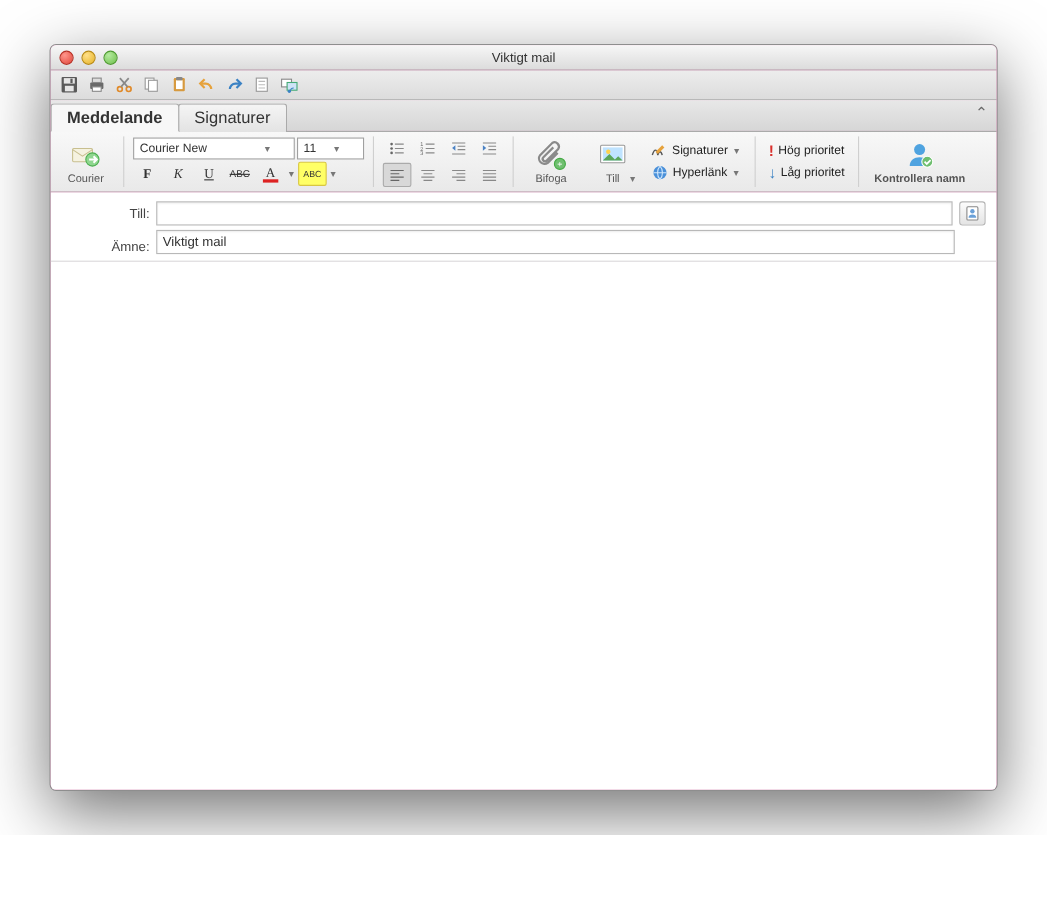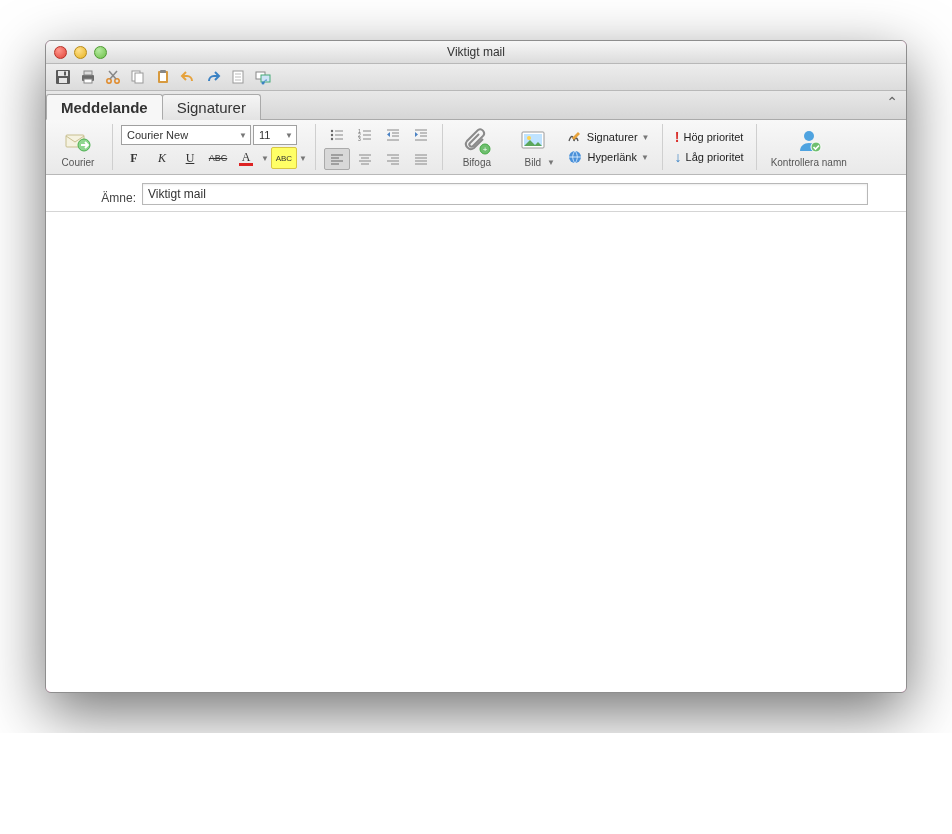--- a/index.html
+++ b/index.html
@@ -126,21 +126,21 @@
   .dd-arrow { font-size: 8px; color: #777; }
   .fontgroup {
     display: flex; flex-direction: column; gap: 2px;
   }
   .fontrow { display: flex; gap: 2px; align-items: center; }
   .select {
     background: #fff;
     border: 1px solid #a0a0a0;
     height: 18px;
     display: flex; align-items: center; justify-content: space-between;
-    padding: 0 3px 0 5px;
+    padding: 0 20px 0 5px;
     font-size: 11px;
     color: #333;
   }
   .select.font { width: 120px; }
   .select.size { width: 34px; }
   .fmtbtn {
     width: 24px; height: 20px;
     display: flex; align-items: center; justify-content: center;
     border: 1px solid transparent;
     border-radius: 2px;
@@ -407,21 +407,21 @@
           </svg>
         <span class="lbl">Bifoga</span>
       </div>
       <div class="vbtn">
         <svg class="ic24" viewBox="0 0 28 28">
             <rect x="3" y="5" width="22" height="16" rx="1" fill="#fff" stroke="#999"></rect>
             <rect x="5" y="7" width="18" height="12" fill="#bfe3ff"></rect>
             <circle cx="10" cy="11" r="2" fill="#ffd24d"></circle>
             <path d="M5 19l6-6 5 5 3-3 4 4H5z" fill="#5aa65a"></path>
           </svg>
-        <span class="lbl">Bild</span>
+        <span class="lbl">Till</span>
         <span class="dd-arrow" style="margin-top:-12px;position:relative;left:18px;">▼</span>
       </div>
       <div class="colgroup" style="justify-content:center;">
         <div class="hbtn">
           <svg class="ic16" viewBox="0 0 16 16">
               <path d="M2 12c2-6 4-6 5 0 1-4 3-4 4 0" fill="none" stroke="#555" stroke-width="1.3"></path>
               <path d="M11 3l2 2-6 6-2-2z" fill="#e6a23c"></path>
             </svg>
           <span>Signaturer</span>
           <span class="dd-arrow">▼</span>
@@ -443,35 +443,46 @@
           <span style="color:#d9302c;font-weight:bold;font-size:14px;">!</span>
           <span>Hög prioritet</span>
         </div>
         <div class="hbtn">
           <span style="color:#3b82c4;font-weight:bold;font-size:14px;">↓</span>
           <span>Låg prioritet</span>
         </div>
       </div>
     </div>
 
-    <div class="group" style="border-right:none;">
+    <div class="group" style="border-right:none;font-weight:bold;">
       <div class="vbtn">
         <svg class="ic24" viewBox="0 0 28 28">
           <circle cx="14" cy="9" r="5" fill="#4fa3e0"></circle>
           <path d="M5 24c0-5 4-8 9-8s9 3 9 8" fill="#4fa3e0"></path>
           <circle cx="21" cy="20" r="5" fill="#6fbf6f" stroke="#fff" stroke-width="1"></circle>
           <path d="M18.5 20l2 2 3.5-3.5" stroke="#fff" stroke-width="1.6" fill="none"></path>
         </svg>
         <span class="lbl">Kontrollera namn</span>
       </div>
     </div>
 
   </div>
 
   <div class="headers">
+    <div class="hrow">
+      <div class="hlabel">Till:</div>
+      <input class="hinput" value="" style="">
+      <div class="addrbook">
+        <svg class="ic16" viewBox="0 0 16 16">
+            <rect x="3" y="2" width="10" height="12" rx="1" fill="#fff" stroke="#888"></rect>
+            <circle cx="8" cy="6" r="2" fill="#6aa0d8"></circle>
+            <path d="M4.5 12c0-2 1.5-3 3.5-3s3.5 1 3.5 3" fill="#6aa0d8"></path>
+          </svg>
+      </div>
+    </div>
     <div class="hrow" style="margin-bottom:0;align-items:flex-end;">
       <div class="hlabel">Ämne:</div>
       <input class="hinput" style="margin-right: 28px;" value="Viktigt mail">
     </div>
   </div>
 
   <div class="body"></div>
 
 </div>
 

